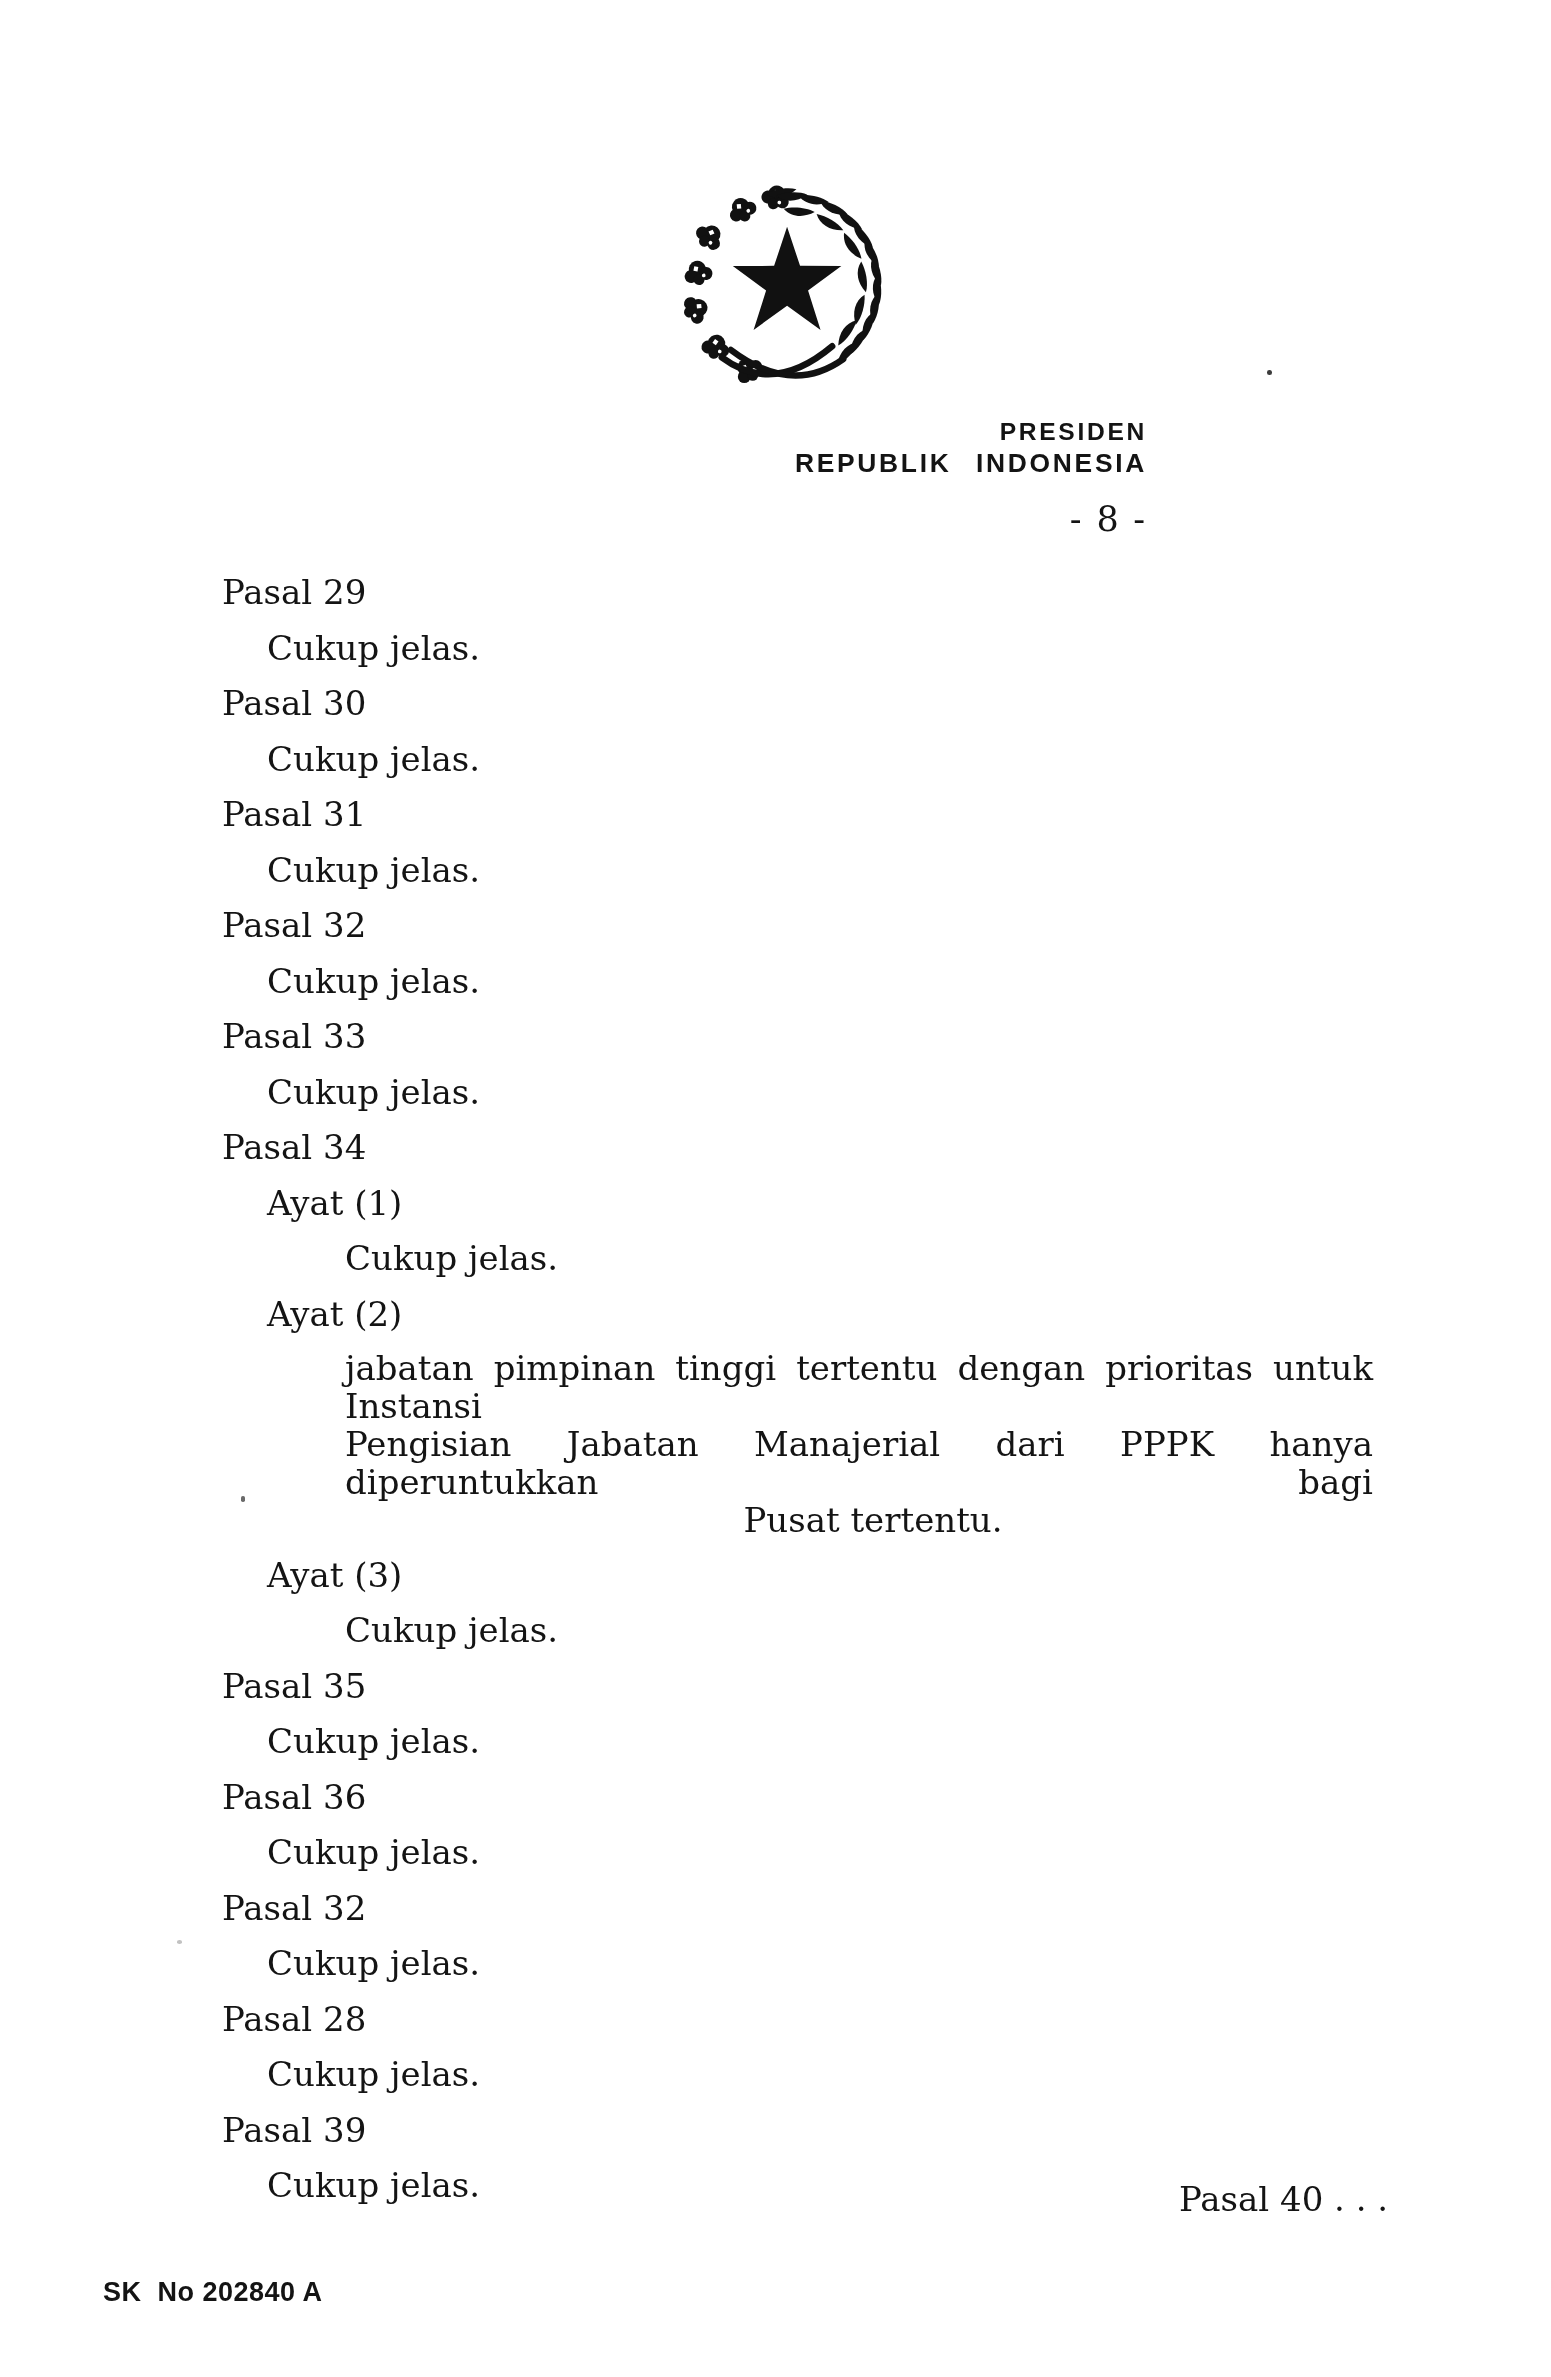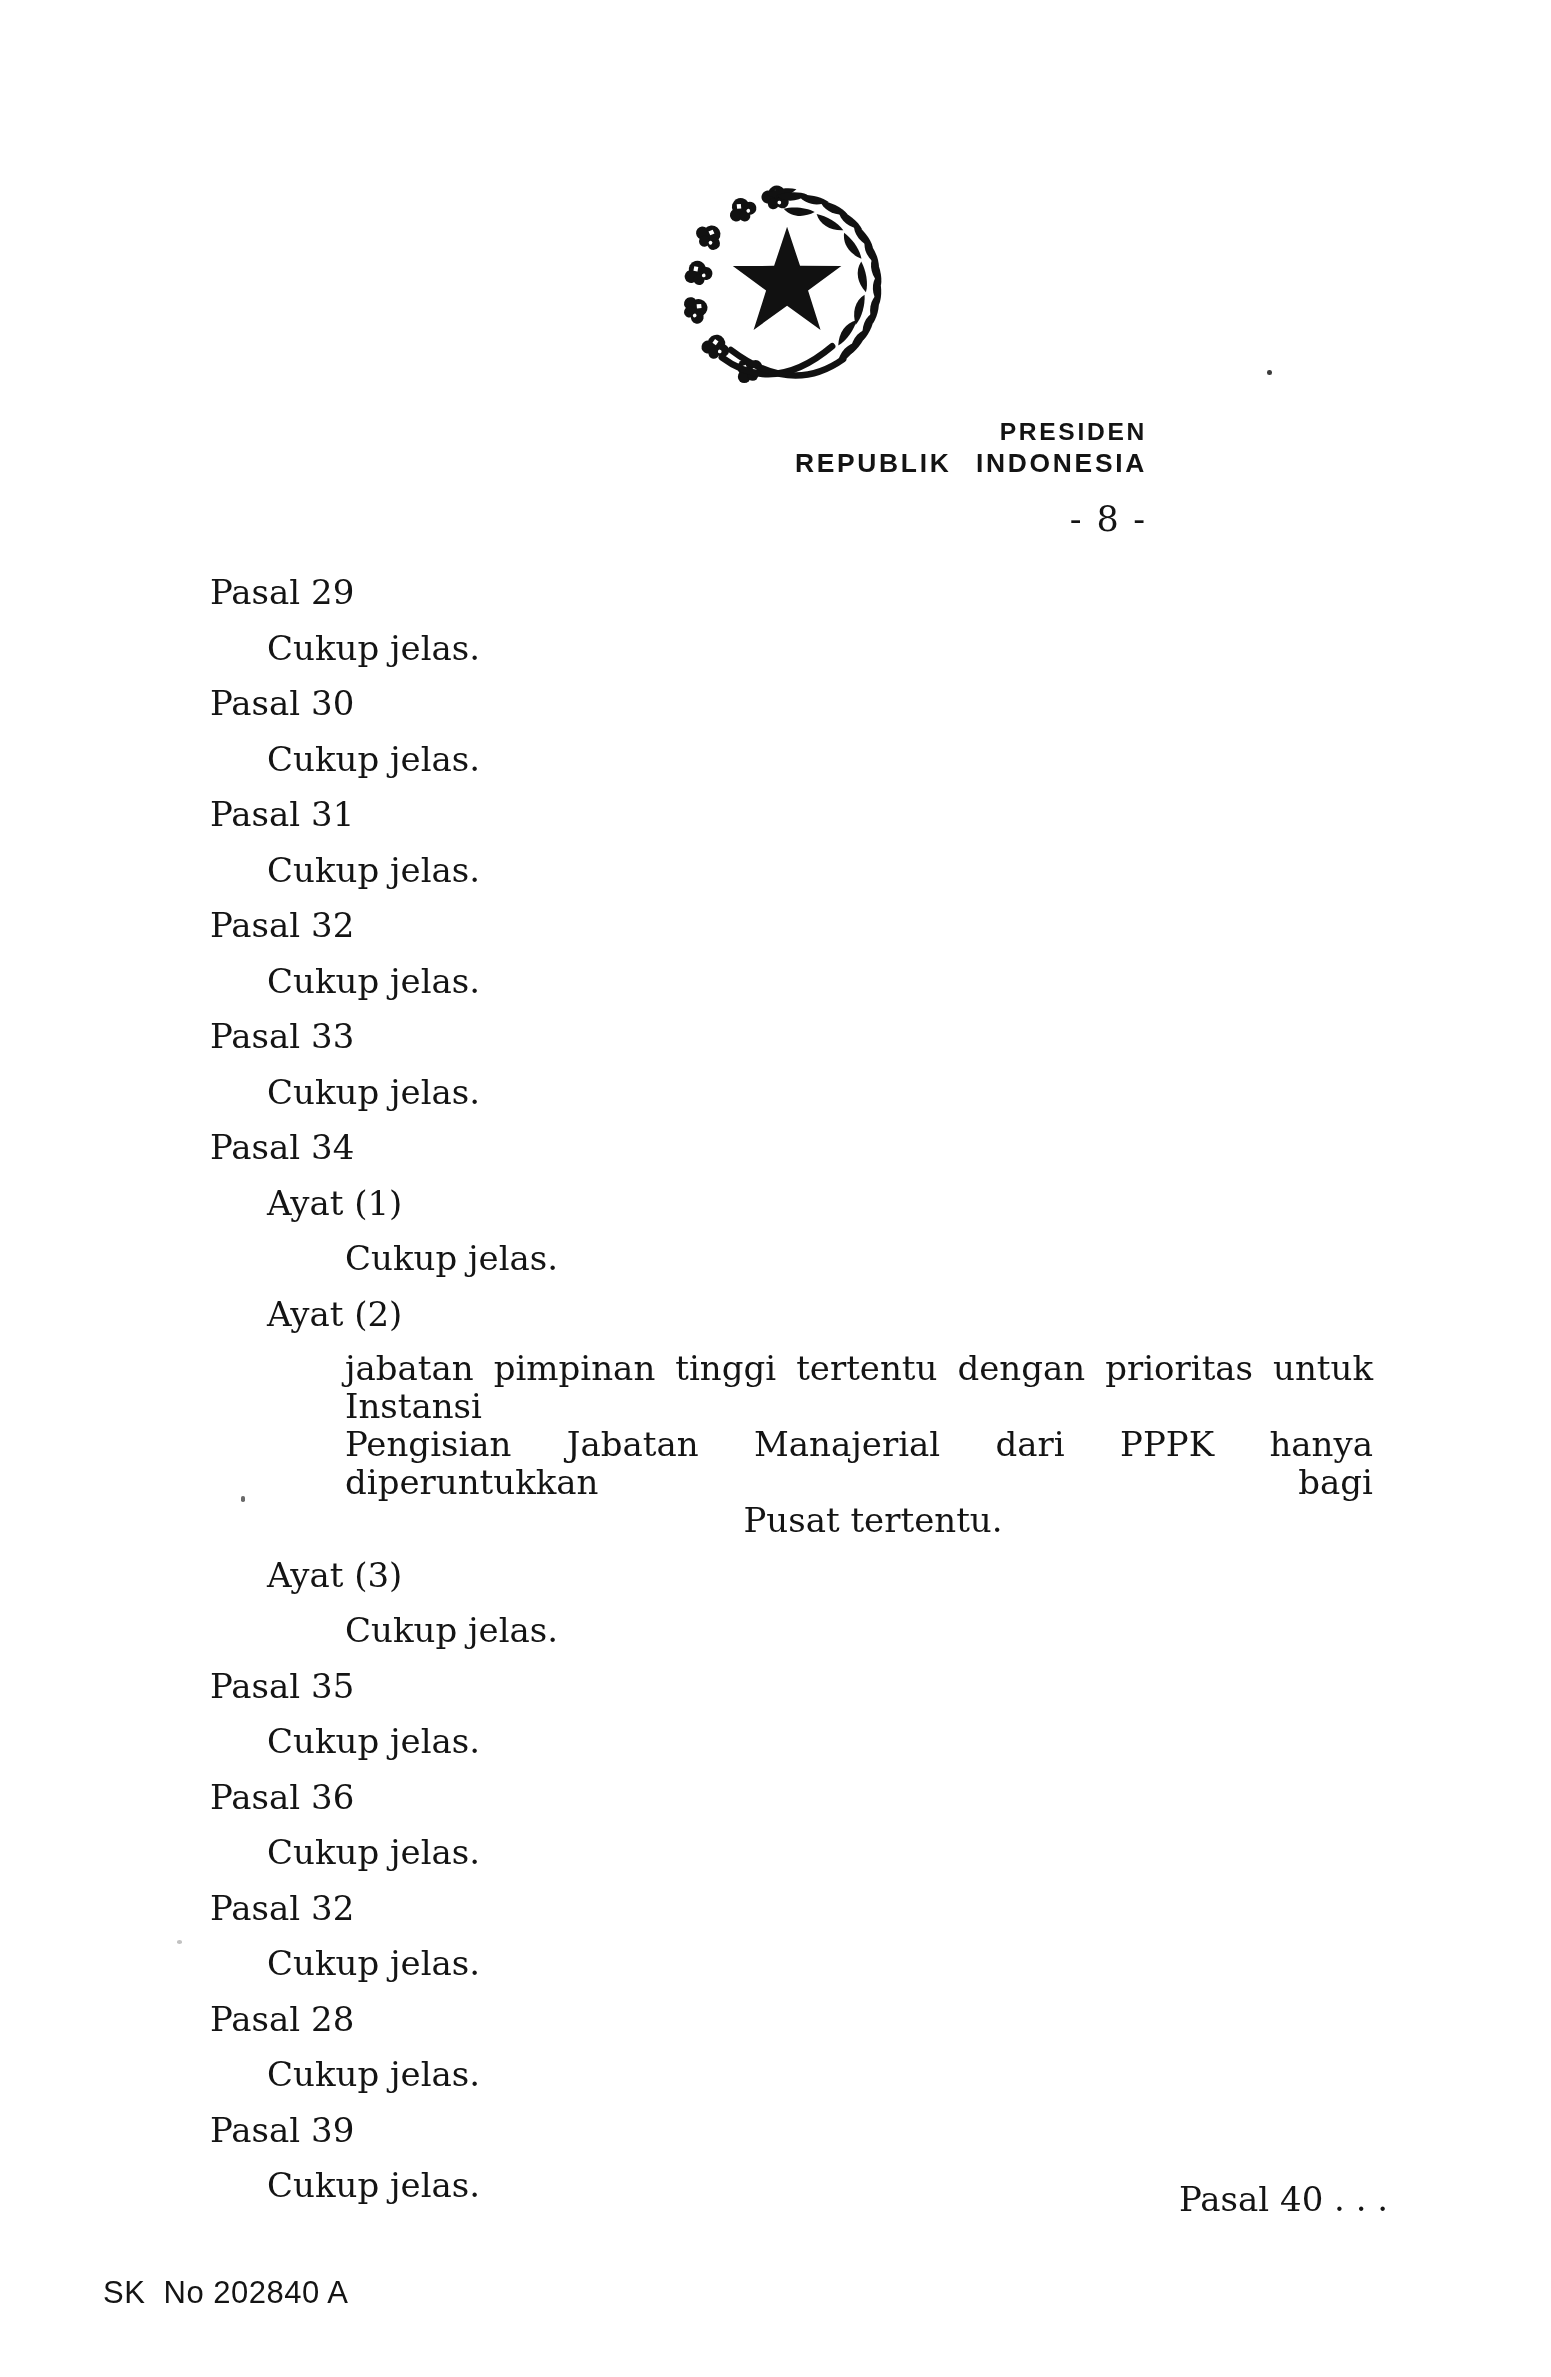--- a/index.html
+++ b/index.html
@@ -12,30 +12,30 @@
 
   .hdr{position:absolute;left:418px;top:419px;width:729px;text-align:right;}
   .hdr-line1{font-family:"Liberation Sans",sans-serif;font-weight:700;
              font-size:24.6px;line-height:25.5px;letter-spacing:2.7px;}
   .hdr-line2{font-family:Liberation Sans, sans-serif;font-weight:700;
              font-size:26.4px;line-height:27px;letter-spacing:2.7px;word-spacing:14.6px;margin-top:5.5px;}
   .page-number{font-size:35px;line-height:36px;margin-top:24px;letter-spacing:1.8px;}
 
   .content{position:absolute;left:210px;top:572px;width:1167px;font-size:34px;}
   .entry{line-height:40px;margin-bottom:15.5px;white-space:pre;}
-  .lv1{margin-left:0;}
+  .lv1{margin-left:12px;}
   .lv2{margin-left:57px;}
   .lv3{margin-left:135px;}
   .para{margin-left:135px;width:1028px;line-height:38px;margin-bottom:15.5px;}
   .para .jline{text-align:justify;text-align-last:justify;white-space:normal;}
   .para .lline{text-align:center;white-space:pre;margin-left:28px;}
 
   .continuation{position:absolute;left:1179px;top:2179px;font-size:34px;line-height:40px;white-space:pre;}
   .doc-code{position:absolute;left:103px;top:2275px;font-family:"Liberation Sans",sans-serif;
-            font-weight:400;font-size:31px;line-height:35px;white-space:pre;letter-spacing:0.5px;}
+            font-weight:700;font-size:27px;line-height:35px;white-space:pre;letter-spacing:0.5px;}
 
   .speck{position:absolute;border-radius:50%;}
   .speck-a{left:1267px;top:370px;width:4.6px;height:4.6px;background:#3c3c3c;}
   .speck-b{left:241px;top:1496px;width:3.6px;height:6.4px;background:#6a6a6a;border-radius:1.8px;}
   .speck-c{left:177px;top:1940px;width:4.6px;height:3.6px;background:#c2c2c2;}
 </style>
 </head>
 <body>
 
 <div class="emblem">

